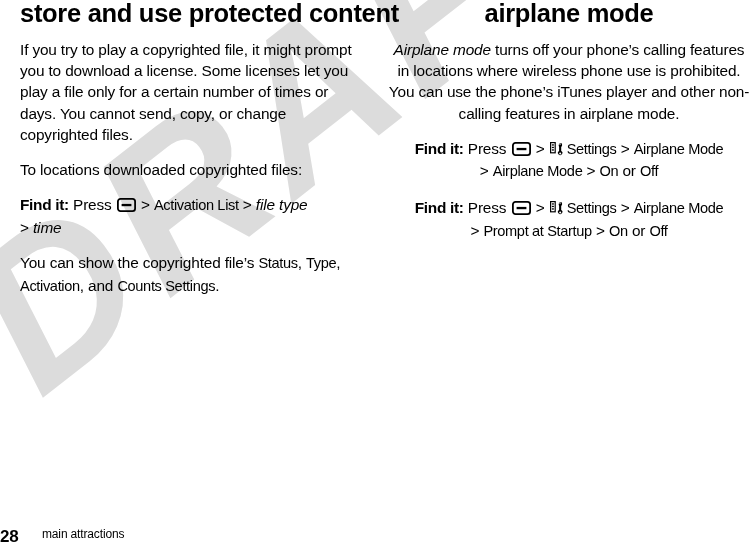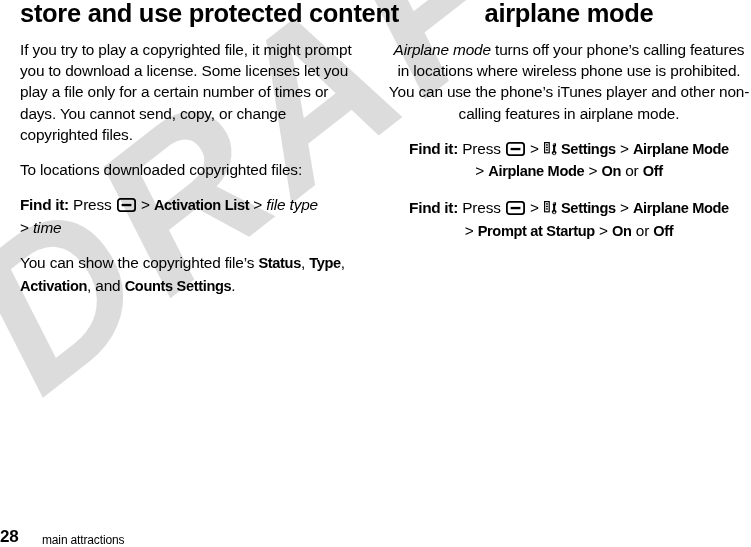--- a/index.html
+++ b/index.html
@@ -72,21 +72,21 @@
     line-height: 21.2px;
     margin: 8px 0 14px 0;
     letter-spacing: -0.15px;
   }
   .para:last-child { margin-bottom: 0; }
 
   .it { font-style: italic; }
 
   
   .ui {
-    font-weight: bold;
+    font-weight: normal;
     font-stretch: condensed;
     font-size: 14.6px;
     letter-spacing: -0.35px;
   }
 
   
   .findit {
     font-size: 15.4px;
     line-height: 21.6px;
     margin: 0 0 14px 0;
@@ -115,21 +115,21 @@
   }
 
   
   #footer {
     position: absolute;
     left: 0;
     top: 527px;
     width: 751px;
     height: 20px;
     display: flex;
-    align-items: flex-end;
+    align-items: flex-start;
   }
   #page-number {
     font-size: 17px;
     font-weight: bold;
     letter-spacing: -0.3px;
     width: 30px;
   }
   #footer-section {
     font-size: 12px;
     letter-spacing: -0.15px;

